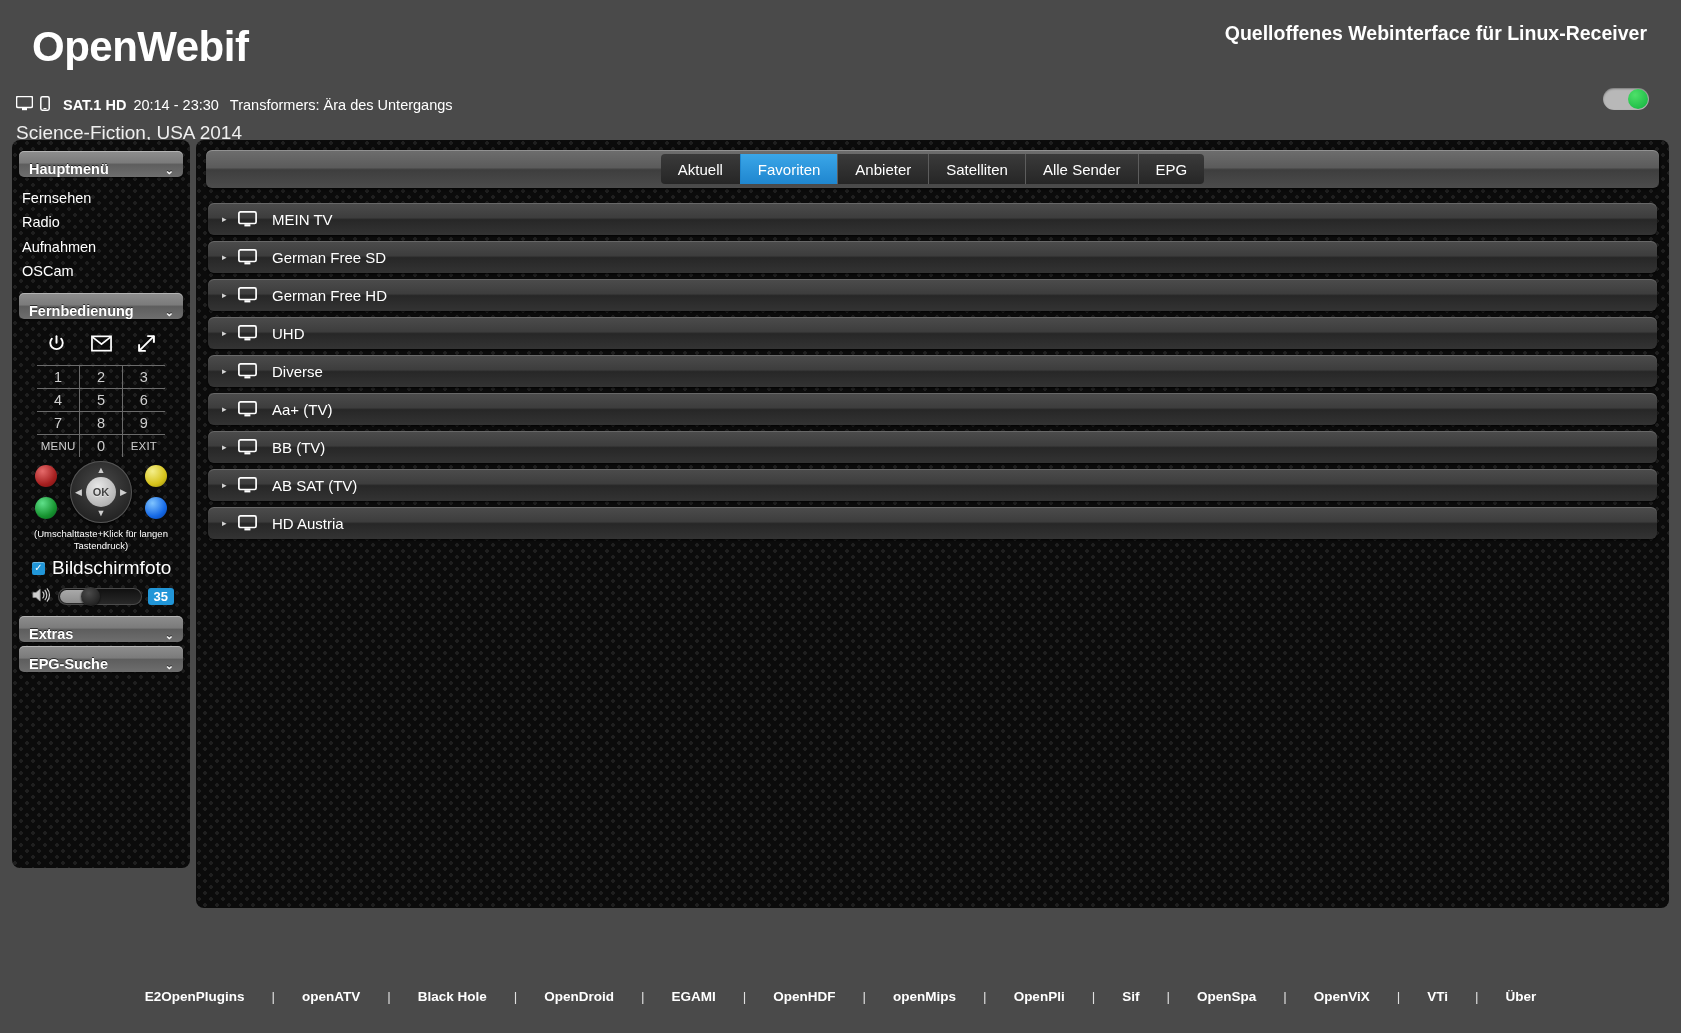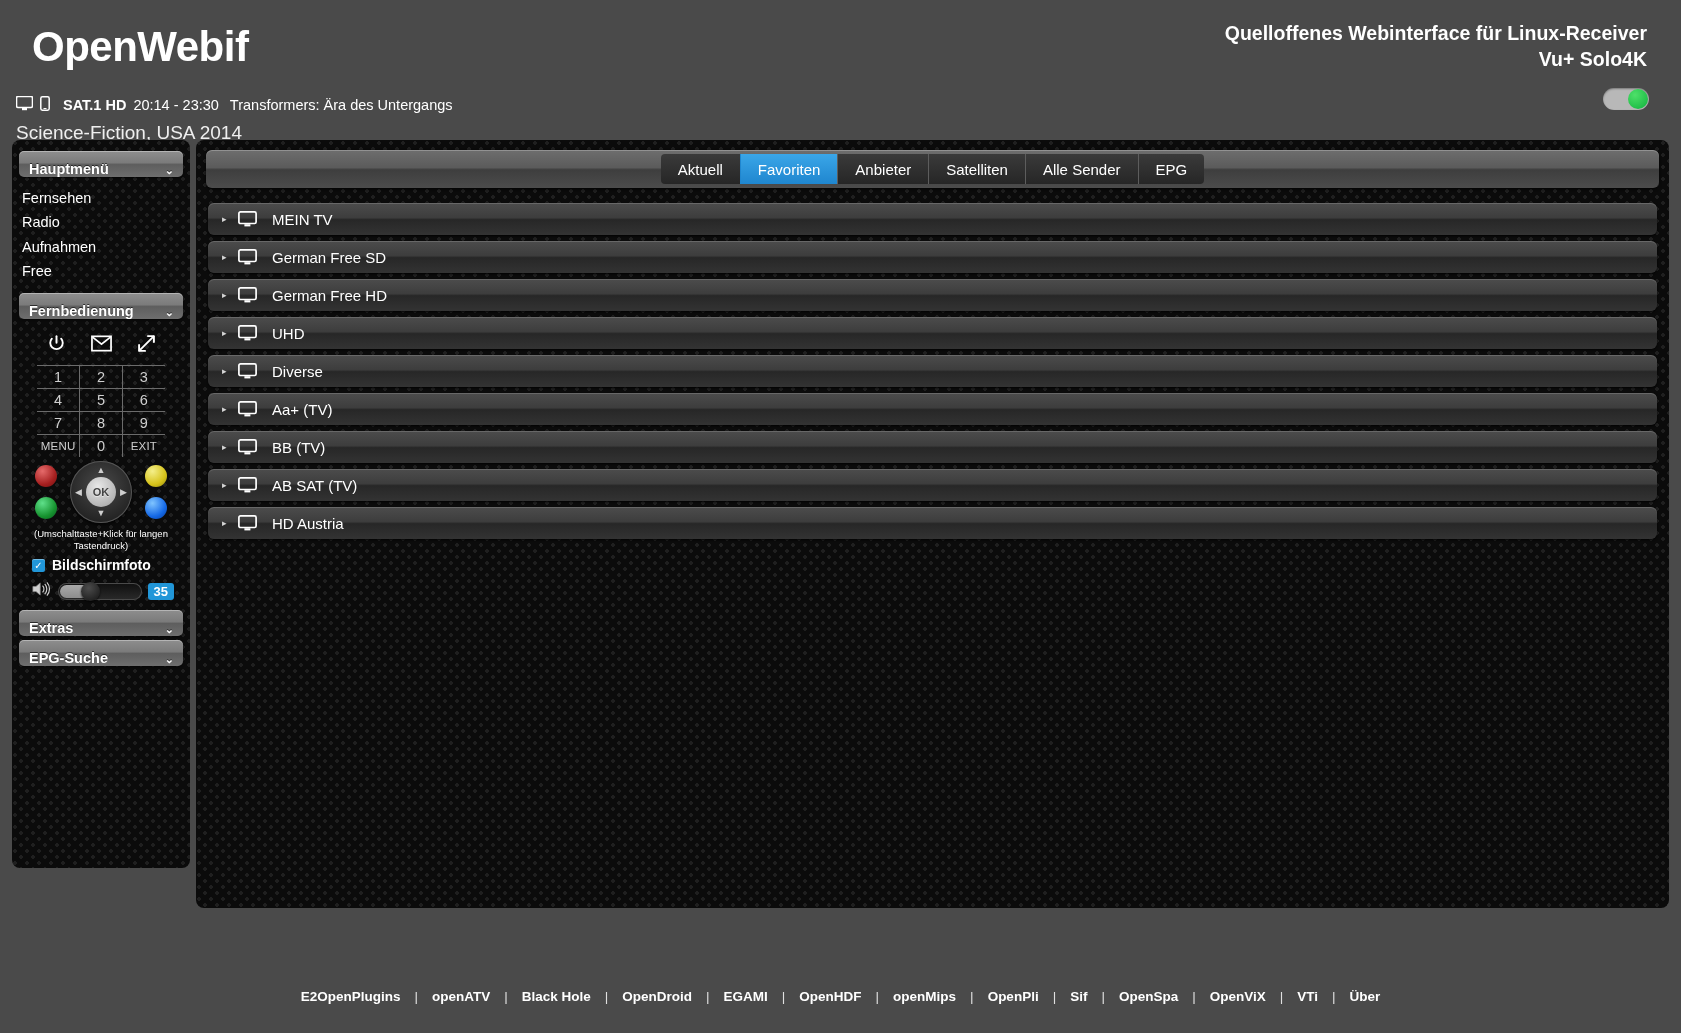--- a/index.html
+++ b/index.html
@@ -189,21 +189,21 @@
 
   .chk-row { display: flex; align-items: center; gap: 7px; padding: 4px 0 2px 12px; }
   .chkbox {
     width: 13px; height: 13px; border-radius: 2px;
     background: #2196d8; flex: 0 0 13px;
     display: flex; align-items: center; justify-content: center;
     color: #fff; font-size: 10px; line-height: 1;
     box-shadow: inset 0 1px 0 rgba(255,255,255,.35);
     cursor: pointer;
   }
-  .chk-label { color: #fff; font-size: 14px; line-height: 1.1; font-weight: bold; }
+  .chk-label { color: #fff; font-size: 19px; line-height: 1.1; }
 
   .vol-row { display: flex; align-items: center; gap: 6px; padding: 6px 8px 6px 12px; }
   .vol-track {
     position: relative;
     flex: 1 1 auto; height: 17px; border-radius: 9px;
     background: linear-gradient(to bottom, #0f0f0f, #2a2a2a);
     box-shadow: inset 0 0 0 1px #4a4a4a;
   }
   .vol-fill {
     position: absolute; left: 2px; top: 2px; bottom: 2px;
@@ -275,40 +275,39 @@
   .row .mon { width: 34px; flex: 0 0 34px; display: flex; align-items: center; }
   .row .rlabel { color: #ffffff; font-size: 15px; }
 
   
   .footer {
     position: absolute;
     left: 0; bottom: 0;
     width: 1681px; height: 73px;
     background: #4a4a4a;
     display: flex; align-items: center; justify-content: center;
-    gap: 4px;
+    gap: 17px;
   }
   .footer .flink {
     color: #ffffff; font-size: 13.5px; font-weight: bold;
     padding: 0 10px;
     cursor: pointer;
   }
   .footer .fsep { color: #e0e0e0; font-size: 13.5px; }
 </style>
 </head>
 <body>
 
 <div id="app">
 
   <div class="header">
     <div class="brand">OpenWebif</div>
 
     <div class="tagline">
       <div>Quelloffenes Webinterface für Linux-Receiver</div>
-      <div>Vu+ Solo4K</div>
     </div>
 
     <div class="power-toggle">
       <div class="knob"></div>
     </div>
 
     <div class="nowplaying">
       <div class="np-row1">
         <span class="icon-monitor">
           <svg width="17" height="15" viewBox="0 0 17 15">
@@ -335,21 +334,21 @@
     <div class="sidebar texture">
 
       <div class="panel-head">
         <span>Hauptmenü</span>
         <span class="chev">⌄</span>
       </div>
       <div class="menu-list">
         <div class="menu-item">Fernsehen</div>
         <div class="menu-item">Radio</div>
         <div class="menu-item">Aufnahmen</div>
-        <div class="menu-item">Free</div>
+        <div class="menu-item">OSCam</div>
       </div>
 
       <div class="panel-head">
         <span>Fernbedienung</span>
         <span class="chev">⌄</span>
       </div>
 
       <div class="remote">
         <div class="remote-top">
           <span class="rbtn">

